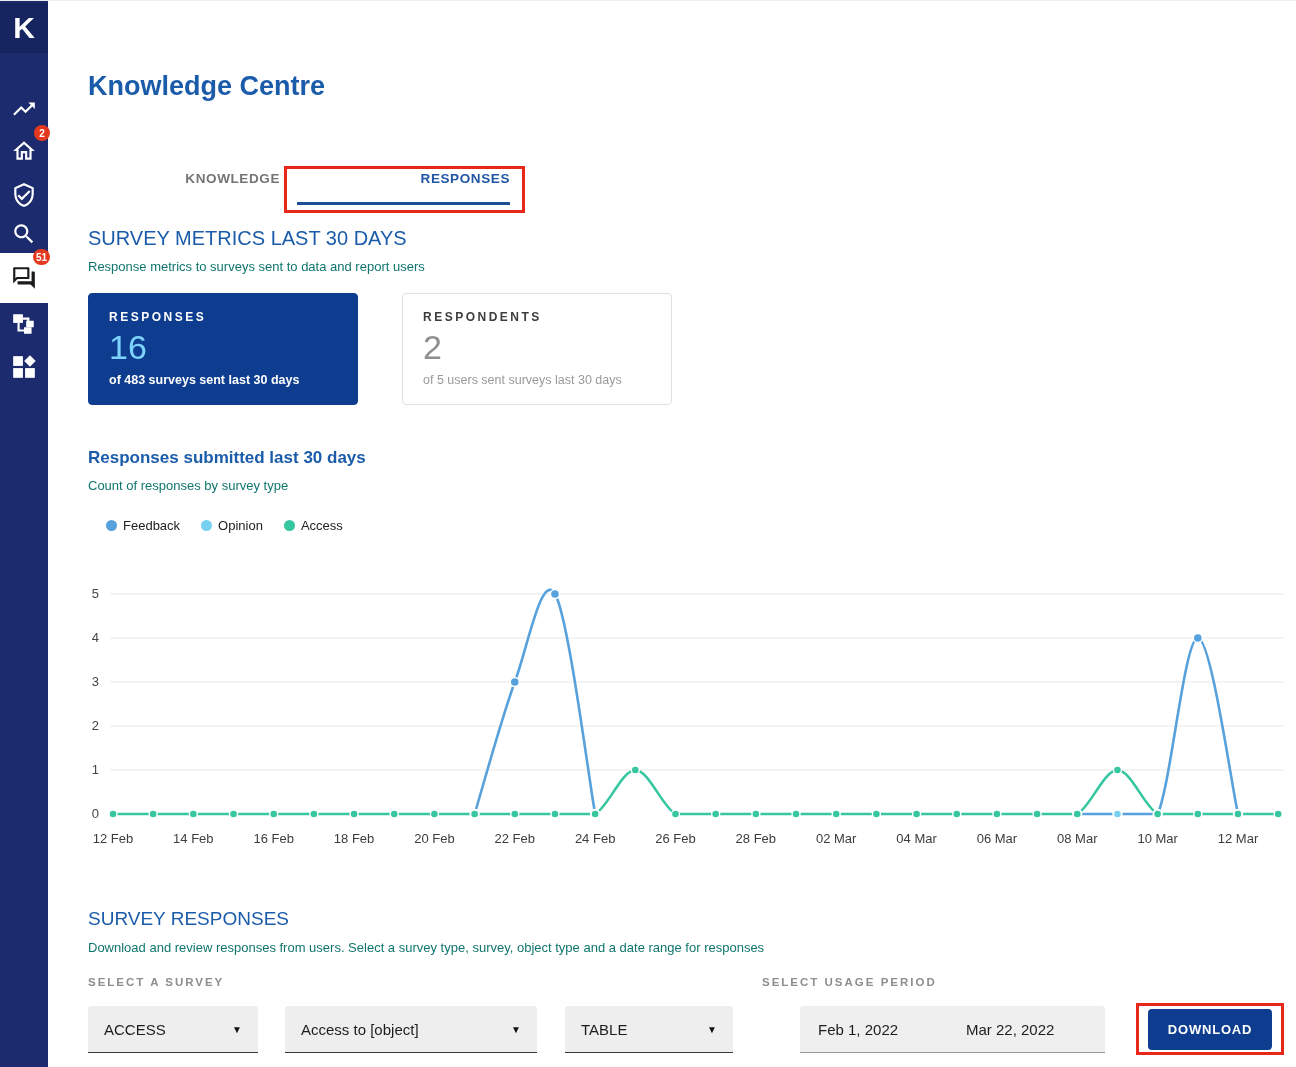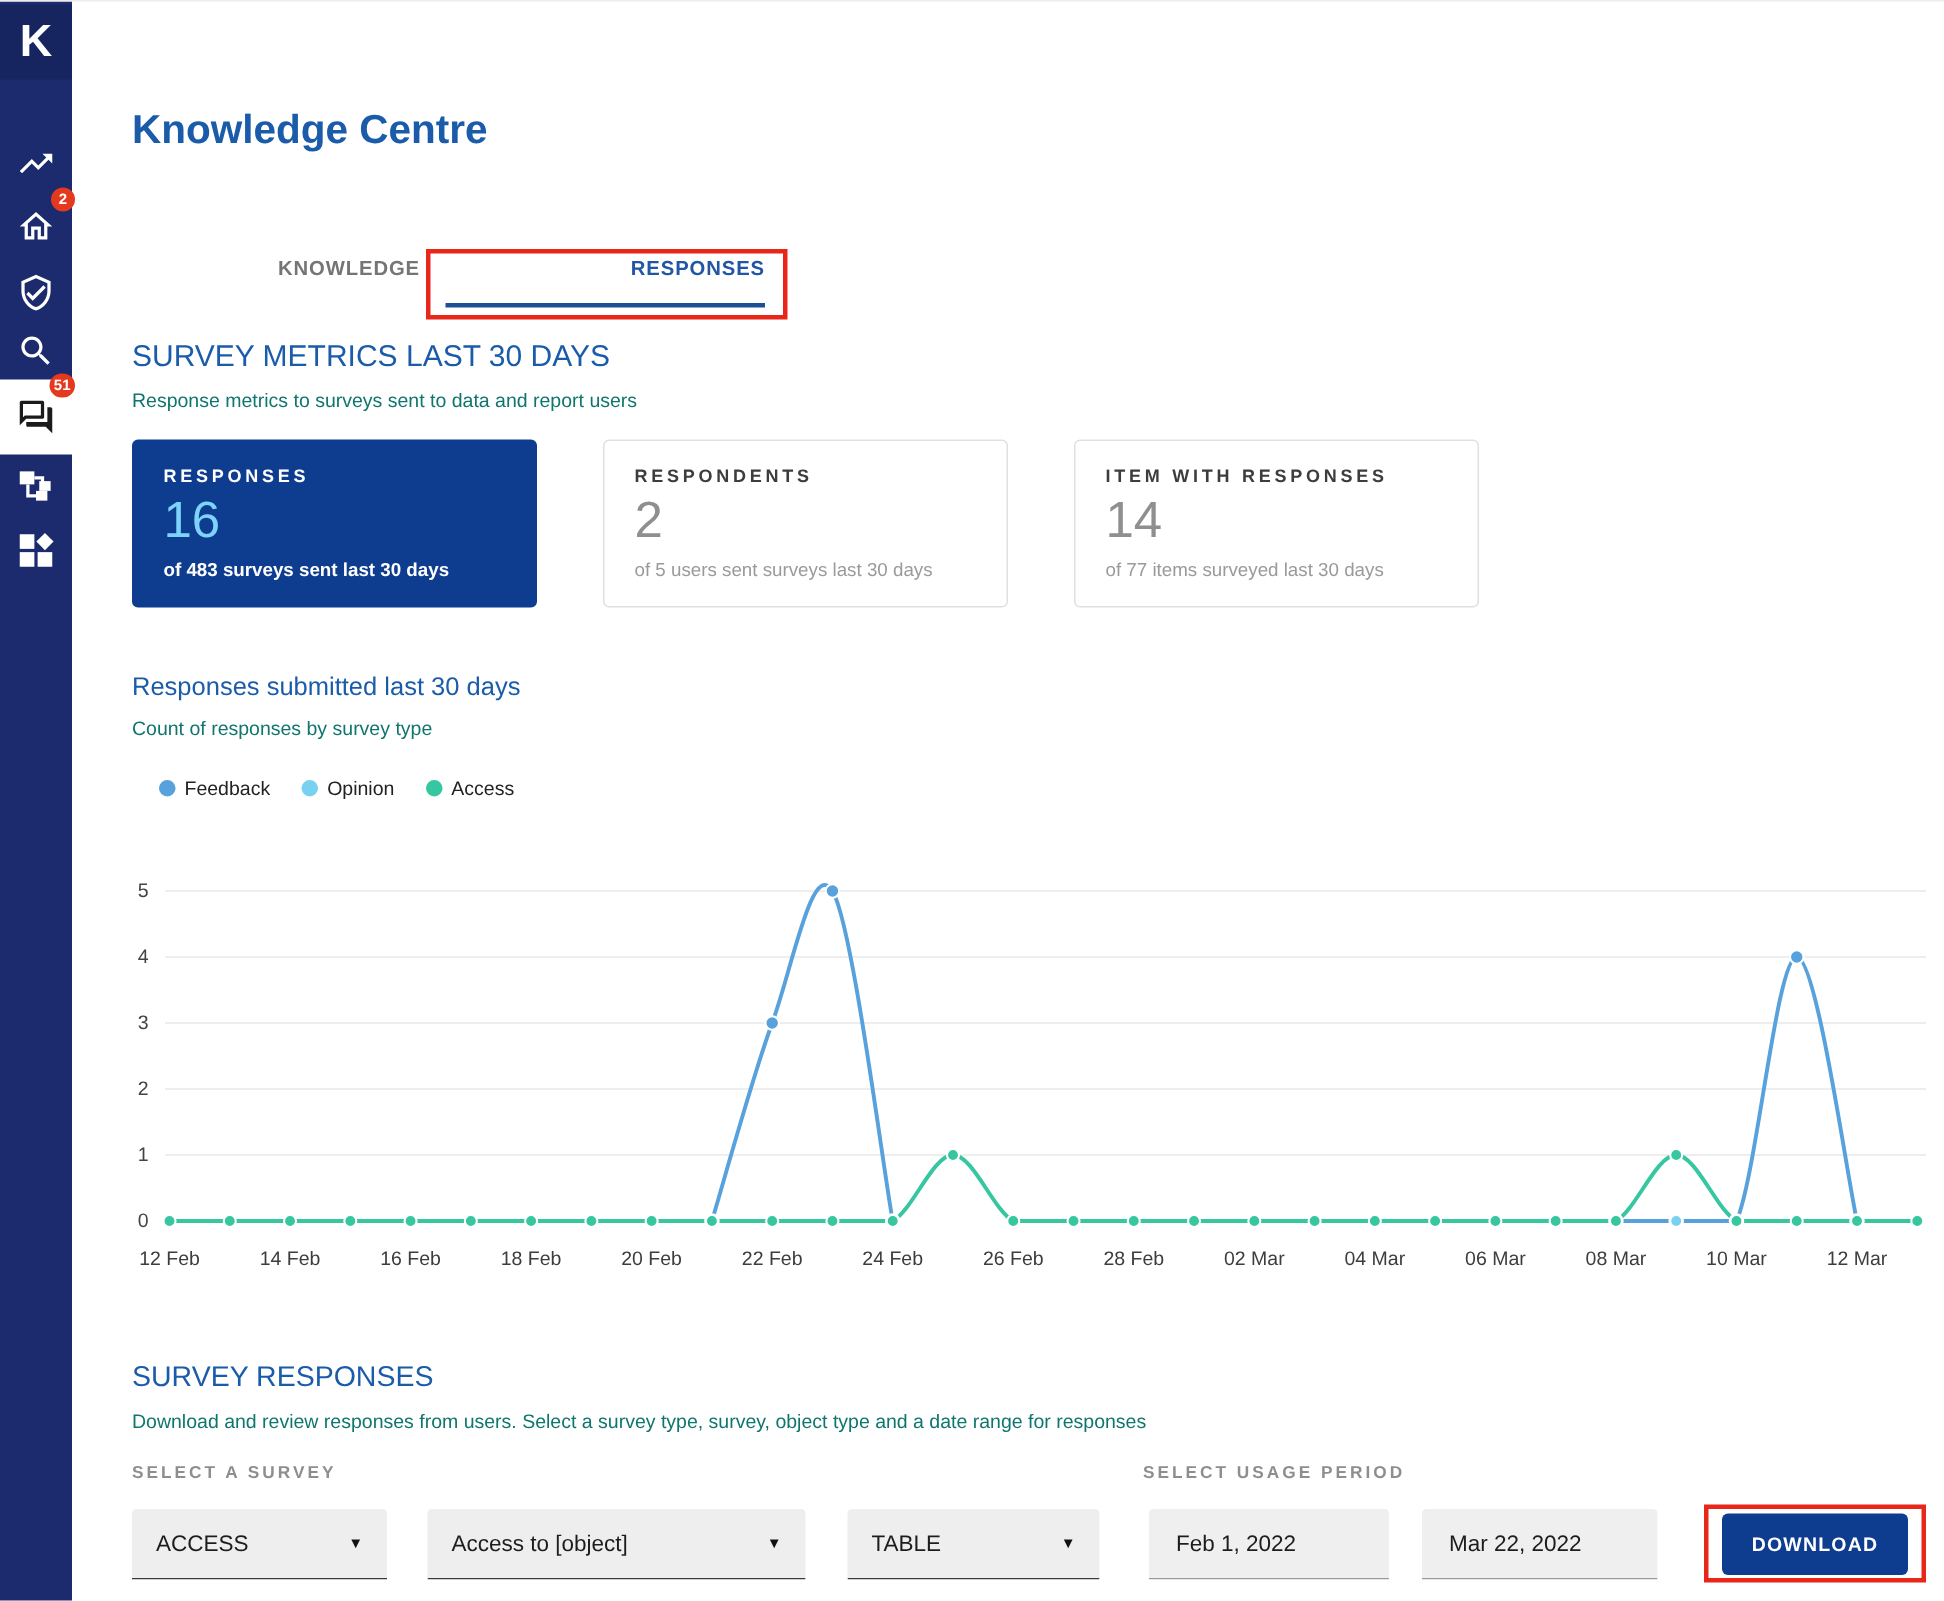--- a/index.html
+++ b/index.html
@@ -30,21 +30,21 @@
   .tab.responses{left:249px;width:213px;color:#2156a5;}
   .tab-underline{position:absolute;left:249px;top:201px;width:213px;height:3px;background:#1d4f96;}
   .anno-box{position:absolute;border:3px solid #e8261a;pointer-events:none;z-index:9;}
   .anno-tab{left:236px;top:165px;width:241px;height:47px;}
   .anno-download{left:1088px;top:1002px;width:148px;height:52px;}
   
   .sec-title{position:absolute;left:40px;color:#1b5caa;}
   .sec-sub{position:absolute;left:40px;color:#0f766e;font-size:13px;}
   .t-metrics{top:226px;font-size:20px;}
   .s-metrics{top:258px;}
-  .t-chart{top:447px;font-size:17px;}
+  .t-chart{top:447px;font-size:17px;font-weight:bold;}
   .s-chart{top:477px;}
   .t-resp{top:907px;font-size:19px;}
   .s-resp{top:939px;}
   
   .card{position:absolute;top:292px;width:270px;height:112px;background:#fff;border:1px solid #e0e0e0;border-radius:4px;
         padding:16px 20px;cursor:pointer;}
   .card.highlight{background:#0e3d8f;border-color:#0e3d8f;}
   .card .c-label{font-size:12px;letter-spacing:2.5px;font-weight:bold;color:#3d3d3d;}
   .card.highlight .c-label{color:#fff;}
   .card .c-value{font-size:34px;color:#8f8f8f;margin-top:6px;line-height:1.05;}
@@ -61,21 +61,21 @@
   #chart-svg text{font-family:"Liberation Sans", sans-serif;}
   
   .ctl-label{position:absolute;top:975px;font-size:11.5px;letter-spacing:2px;color:#8e8e8e;font-weight:bold;}
   .lbl-survey{left:40px;} .lbl-period{left:714px;}
   .select{position:absolute;top:1005px;height:47px;background:#eeeeee;border-bottom:1px solid #3a3a3a;
           display:flex;align-items:center;padding:0 16px;font-size:15px;color:#1d1d1d;cursor:pointer;border-radius:3px 3px 0 0;}
   .select .caret{margin-left:auto;font-size:10px;color:#111;}
   .sel1{left:40px;width:170px;} .sel2{left:237px;width:252px;} .sel3{left:517px;width:168px;}
   .datebox{position:absolute;top:1005px;height:47px;background:#efefef;border-bottom:1px solid #9a9a9a;
            display:flex;align-items:center;padding:0 18px;font-size:15px;color:#1d1d1d;cursor:text;border-radius:3px 3px 0 0;}
-  .date1{left:718px;width:160px;align-items:center;} .date2{left:900px;width:157px;}
+  .date1{left:752px;width:160px;align-items:center;} .date2{left:900px;width:157px;}
   .download-btn{position:absolute;left:1100px;top:1008px;width:124px;height:41px;background:#0e3d8f;border:none;border-radius:4px;
                 color:#fff;font-size:13px;font-weight:bold;letter-spacing:0.8px;cursor:pointer;font-family:"Liberation Sans",sans-serif;}
 </style>
 </head>
 <body>
 
 <div class="sidebar">
   <div class="logo">K</div>
 
   <div class="nav-item" style="top:86px;">
@@ -143,25 +143,20 @@
 
   <div class="card card1 highlight">
     <div class="c-label">RESPONSES</div>
     <div class="c-value">16</div>
     <div class="c-caption">of 483 surveys sent last 30 days</div>
   </div>
   <div class="card card2">
     <div class="c-label">RESPONDENTS</div>
     <div class="c-value">2</div>
     <div class="c-caption">of 5 users sent surveys last 30 days</div>
-  </div>
-  <div class="card card3">
-    <div class="c-label">ITEM WITH RESPONSES</div>
-    <div class="c-value">14</div>
-    <div class="c-caption">of 77 items surveyed last 30 days</div>
   </div>
 
   <div class="sec-title t-chart">Responses submitted last 30 days</div>
   <div class="sec-sub s-chart">Count of responses by survey type</div>
 
   <div class="legend">
     <div class="legend-item">
       <span class="legend-dot" style="background: rgb(87, 161, 220);"></span>
       <span>Feedback</span>
     </div>

